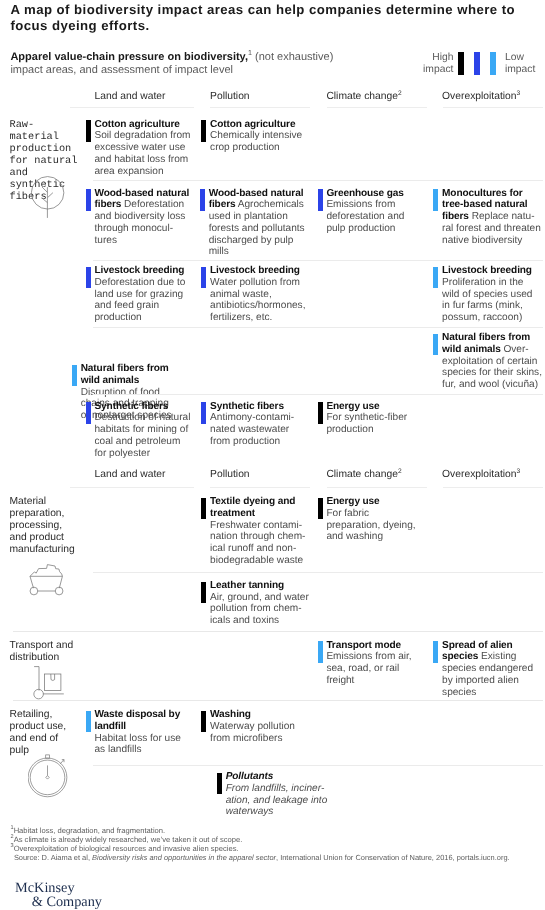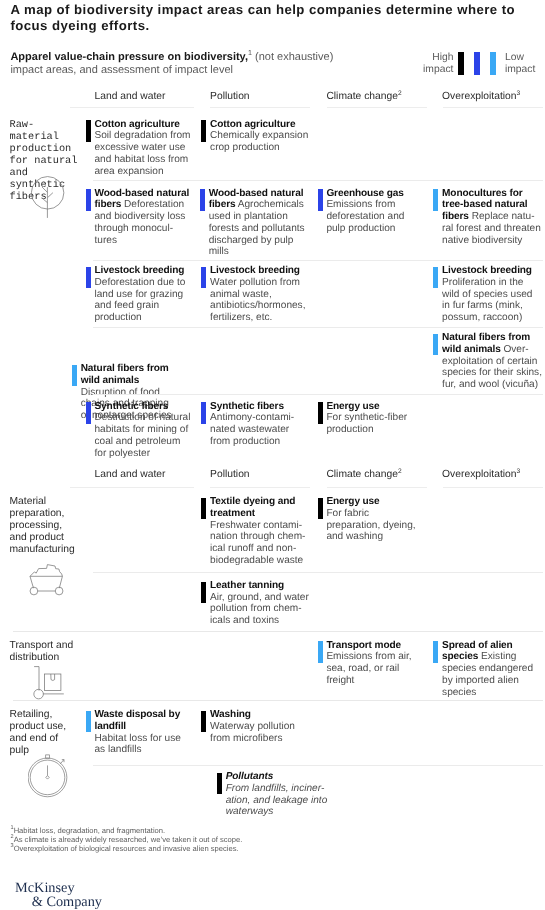--- a/index.html
+++ b/index.html
@@ -95,21 +95,21 @@
       <div class="colrule" style="left: 327px; width: 100px; top: 107.4px;"></div>
       <div class="colhead" style="left: 442.1px; top: 91.3px;"><span>Overexploitation</span><sup>3</sup></div>
       <div class="colrule" style="left: 443px; width: 100px; top: 107.4px;"></div>
       <div class="sectitle" style="top: 118.6px; font-family: Liberation Mono, monospace;">Raw-material production for natural and synthetic fibers</div>
       <div class="cell" style="left: 85.8px; top: 118.6px; width: 105.7px;">
         <span class="bar" style="background: rgb(0, 0, 0);"></span>
         <span class="txt"><b>Cotton agriculture</b><span> Soil degradation from excessive water use and habitat loss from area expansion</span></span>
       </div>
       <div class="cell" style="left: 201.4px; top: 118.6px; width: 110.8px;">
         <span class="bar" style="background: rgb(0, 0, 0);"></span>
-        <span class="txt"><b>Cotton agriculture</b><span> Chemically expansion crop production</span></span>
+        <span class="txt"><b>Cotton agriculture</b><span> Chemically intensive crop production</span></span>
       </div>
       <div class="rowrule" style="left: 93px; width: 450px; top: 180.4px;"></div>
       <div class="cell" style="left: 85.8px; top: 187.6px; width: 105.7px;">
         <span class="bar" style="background: rgb(43, 67, 232);"></span>
         <span class="txt"><b>Wood-based natural fibers</b><span> Deforestation and biodiversity loss through monocul­tures</span></span>
       </div>
       <div class="cell" style="left: 200px; top: 187.6px; width: 110.8px;">
         <span class="bar" style="background: rgb(43, 67, 232);"></span>
         <span class="txt"><b>Wood-based natural fibers</b><span> Agrochemicals used in plantation forests and pollutants discharged by pulp mills</span></span>
       </div>
@@ -233,20 +233,21 @@
       <path d="M19.5 21.6 L21.2 23.4 L19.5 25.1 L17.8 23.4 Z"></path>
       <path d="M32.2 10.0 L35.9 5.6"></path>
       <path d="M33.8 5.6 L36.0 5.6 L36.0 8.2"></path>
     </svg></div>
     </div>
 
   <div id="footnotes" class="fnblock">
       <div class="fn"><sup>1</sup><span>Habitat loss, degradation, and fragmentation.</span></div>
       <div class="fn"><sup>2</sup><span>As climate is already widely researched, we’ve taken it out of scope.</span></div>
       <div class="fn"><sup>3</sup><span>Overexploitation of biological resources and invasive alien species.</span></div>
+      <div class="fn src"><span>Source: D. Aiama et al, </span><i>Biodiversity risks and opportunities in the apparel sector</i><span>, International Union for Conservation of Nature, 2016, portals.iucn.org.</span></div>
     </div>
 
   <div class="logo">
     <div class="l1">McKinsey</div>
     <div class="l2">&amp; Company</div>
   </div>
 
 </div>
 
 </body></html>

